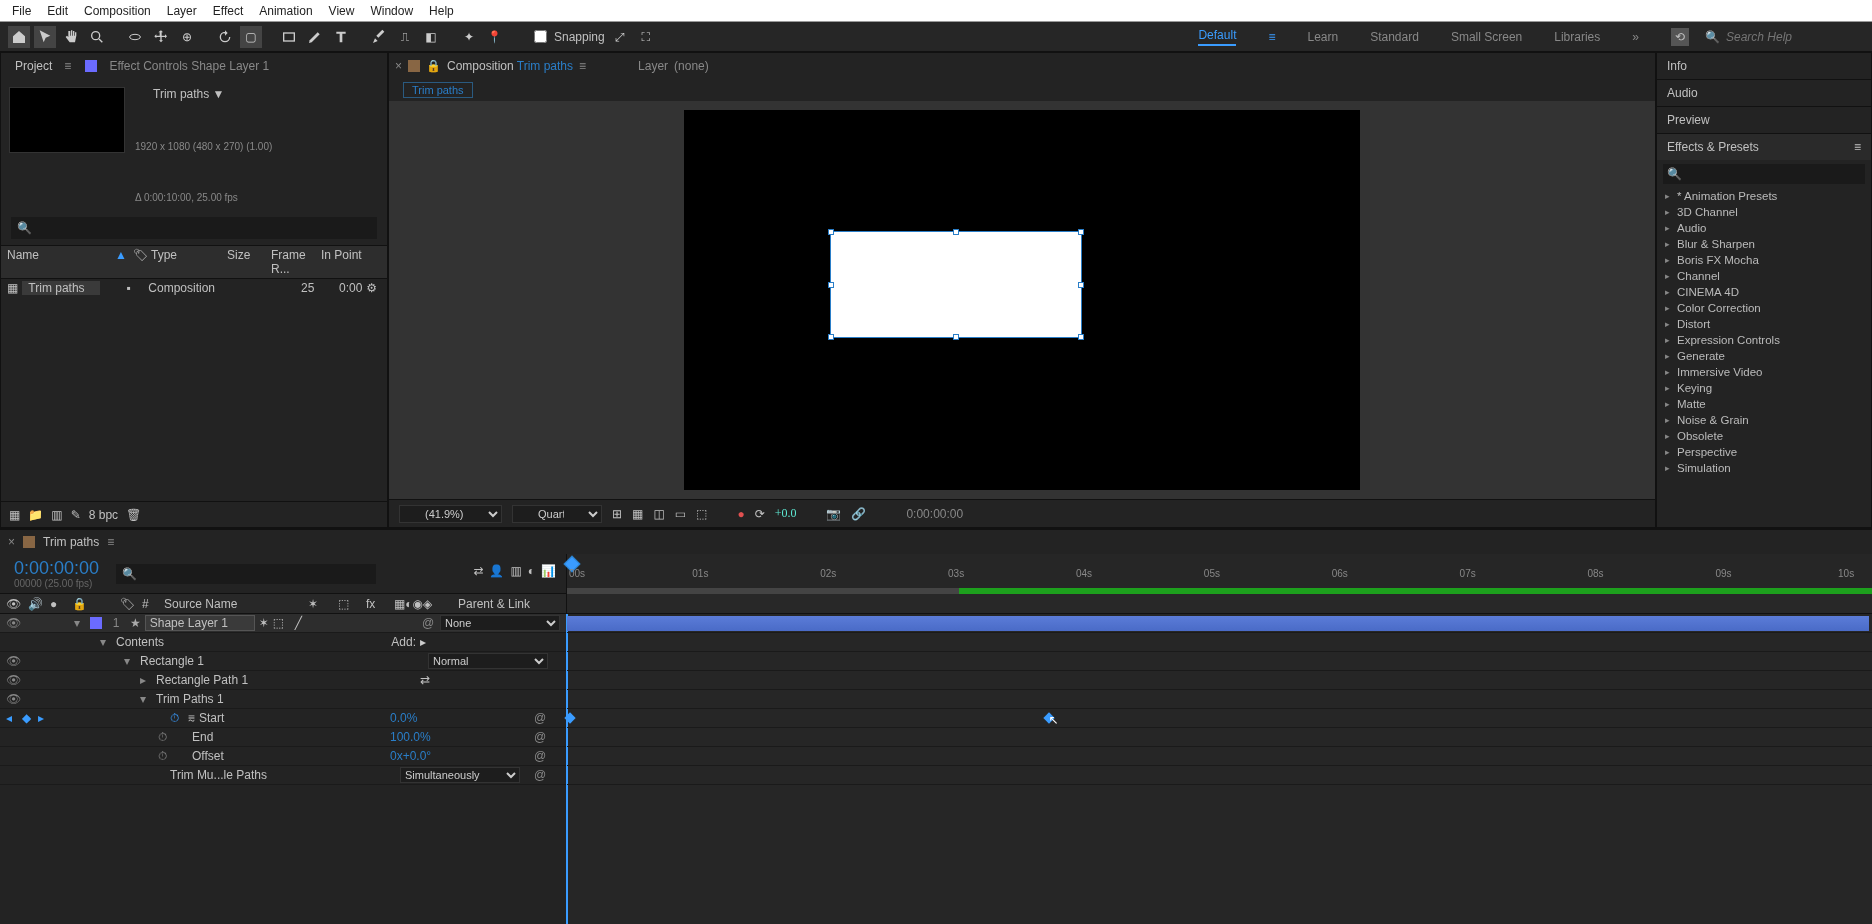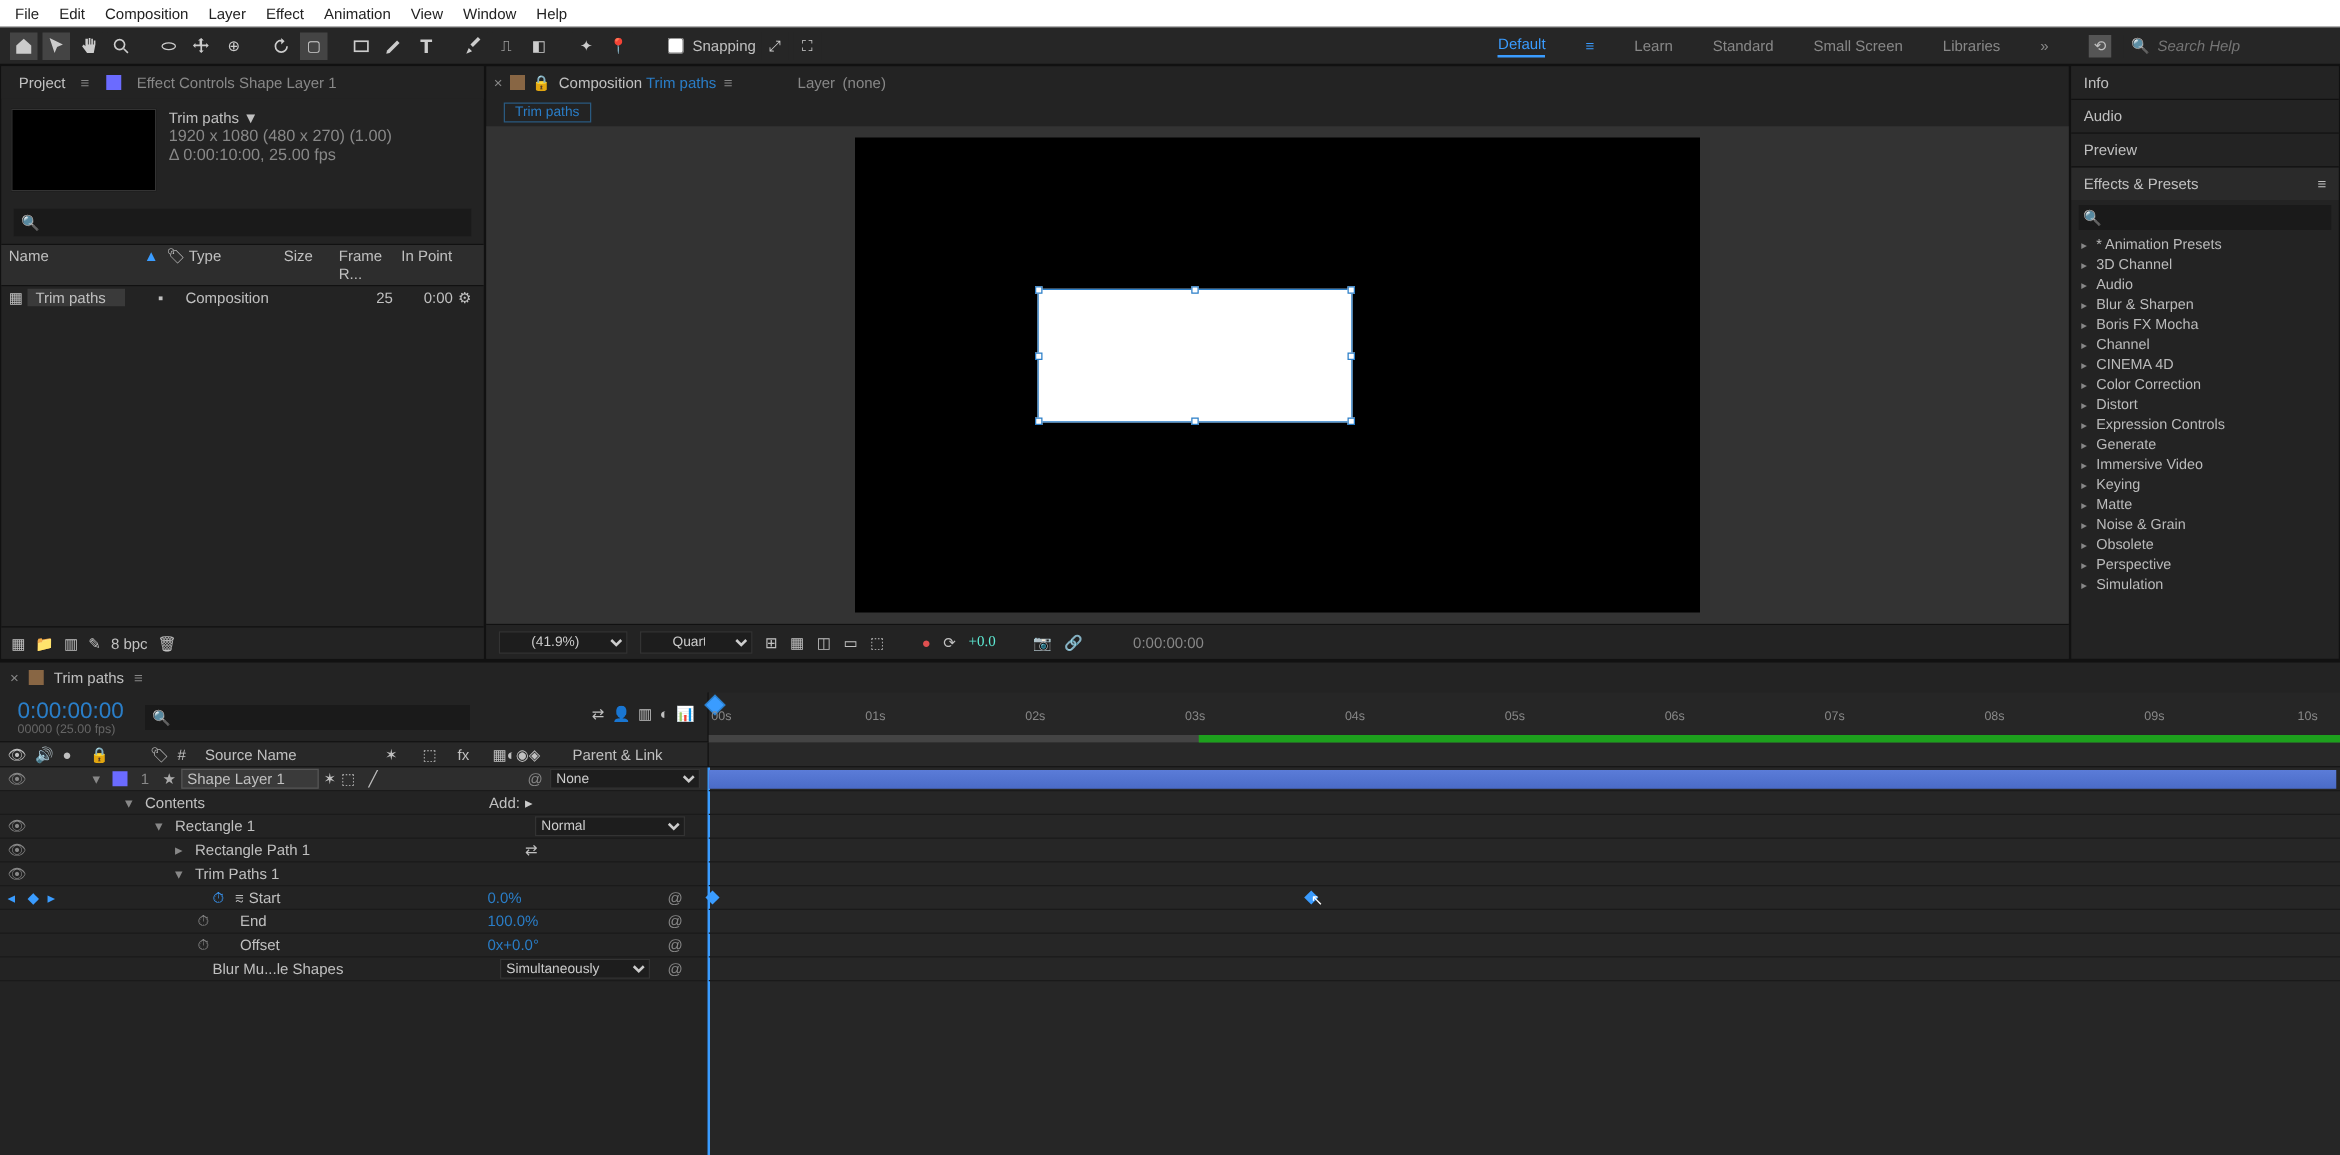--- a/index.html
+++ b/index.html
@@ -20,22 +20,22 @@
 .search-wrap input{background:transparent;border:none;color:#888;font-style:italic;width:120px;outline:none;}
 
 .main { display:flex; height:476px;justify-content:center; }
 .panel { background:#232323; border:1px solid #111; }
 .project { width:388px; display:flex; flex-direction:column;}
 .tabs { display:flex; align-items:center; height:26px; background:#232323; gap:4px; padding:0 6px;}
 .tab { padding:4px 8px; color:#c0c0c0; }
 .tab.dim{color:#888;}
 .proj-header{display:flex;padding:8px;gap:10px;}
 .thumb{width:116px;height:66px;background:#000;border:1px solid #333;}
-.proj-meta .title{color:#ddd;}
-.proj-meta .small{color:#888;font-size:13px;}
+.proj-meta .title{color:#ddd;margin-left:18px;}
+.proj-meta .small{color:#888;font-size:10px;margin-top:40px;}
 .proj-search{margin:6px 10px; background:#1a1a1a; height:22px;display:flex;align-items:center;padding:0 6px;}
 .proj-cols{display:flex;background:#2d2d2d;padding:2px 6px;font-size:11px;color:#888;border-top:1px solid #111;border-bottom:1px solid #111;}
 .proj-row{display:flex;align-items:center;padding:2px 6px;gap:4px;}
 .proj-row .nm{background:#3a3a3a;padding:0 6px;}
 .proj-footer{margin-top:auto;height:26px;background:#232323;display:flex;align-items:center;gap:8px;padding:0 8px;border-top:1px solid #111;}
 
 .comp { flex:1; display:flex; flex-direction:column; }
 .comp-tabs{display:flex;align-items:center;height:26px;padding:0 6px;gap:6px;}
 .comp-tabs .muted{color:#888;}
 .comp-flow{height:22px;display:flex;align-items:center;padding:0 14px;}
@@ -491,21 +491,21 @@
         <span style="width:12px;"></span>
         <span>Offset</span>
         <span class="spacer"></span>
         <span class="val">0x+0.0°</span>
         <span style="width:76px;"></span>
         <span class="lk">@</span>
         <span style="width:8px;"></span>
       </div>
       <div class="layer-row">
         <span style="width:160px;"></span>
-        <span>Blur Mu...le Shapes</span>
+        <span>Trim Mu...le Paths</span>
         <span class="spacer"></span>
         <select><option>Simultaneously</option></select>
         <span style="width:6px;"></span>
         <span class="lk">@</span>
         <span style="width:8px;"></span>
       </div>
     </div>
     <div class="tracks">
       <div class="cti2"></div>
       <div class="track-row">

